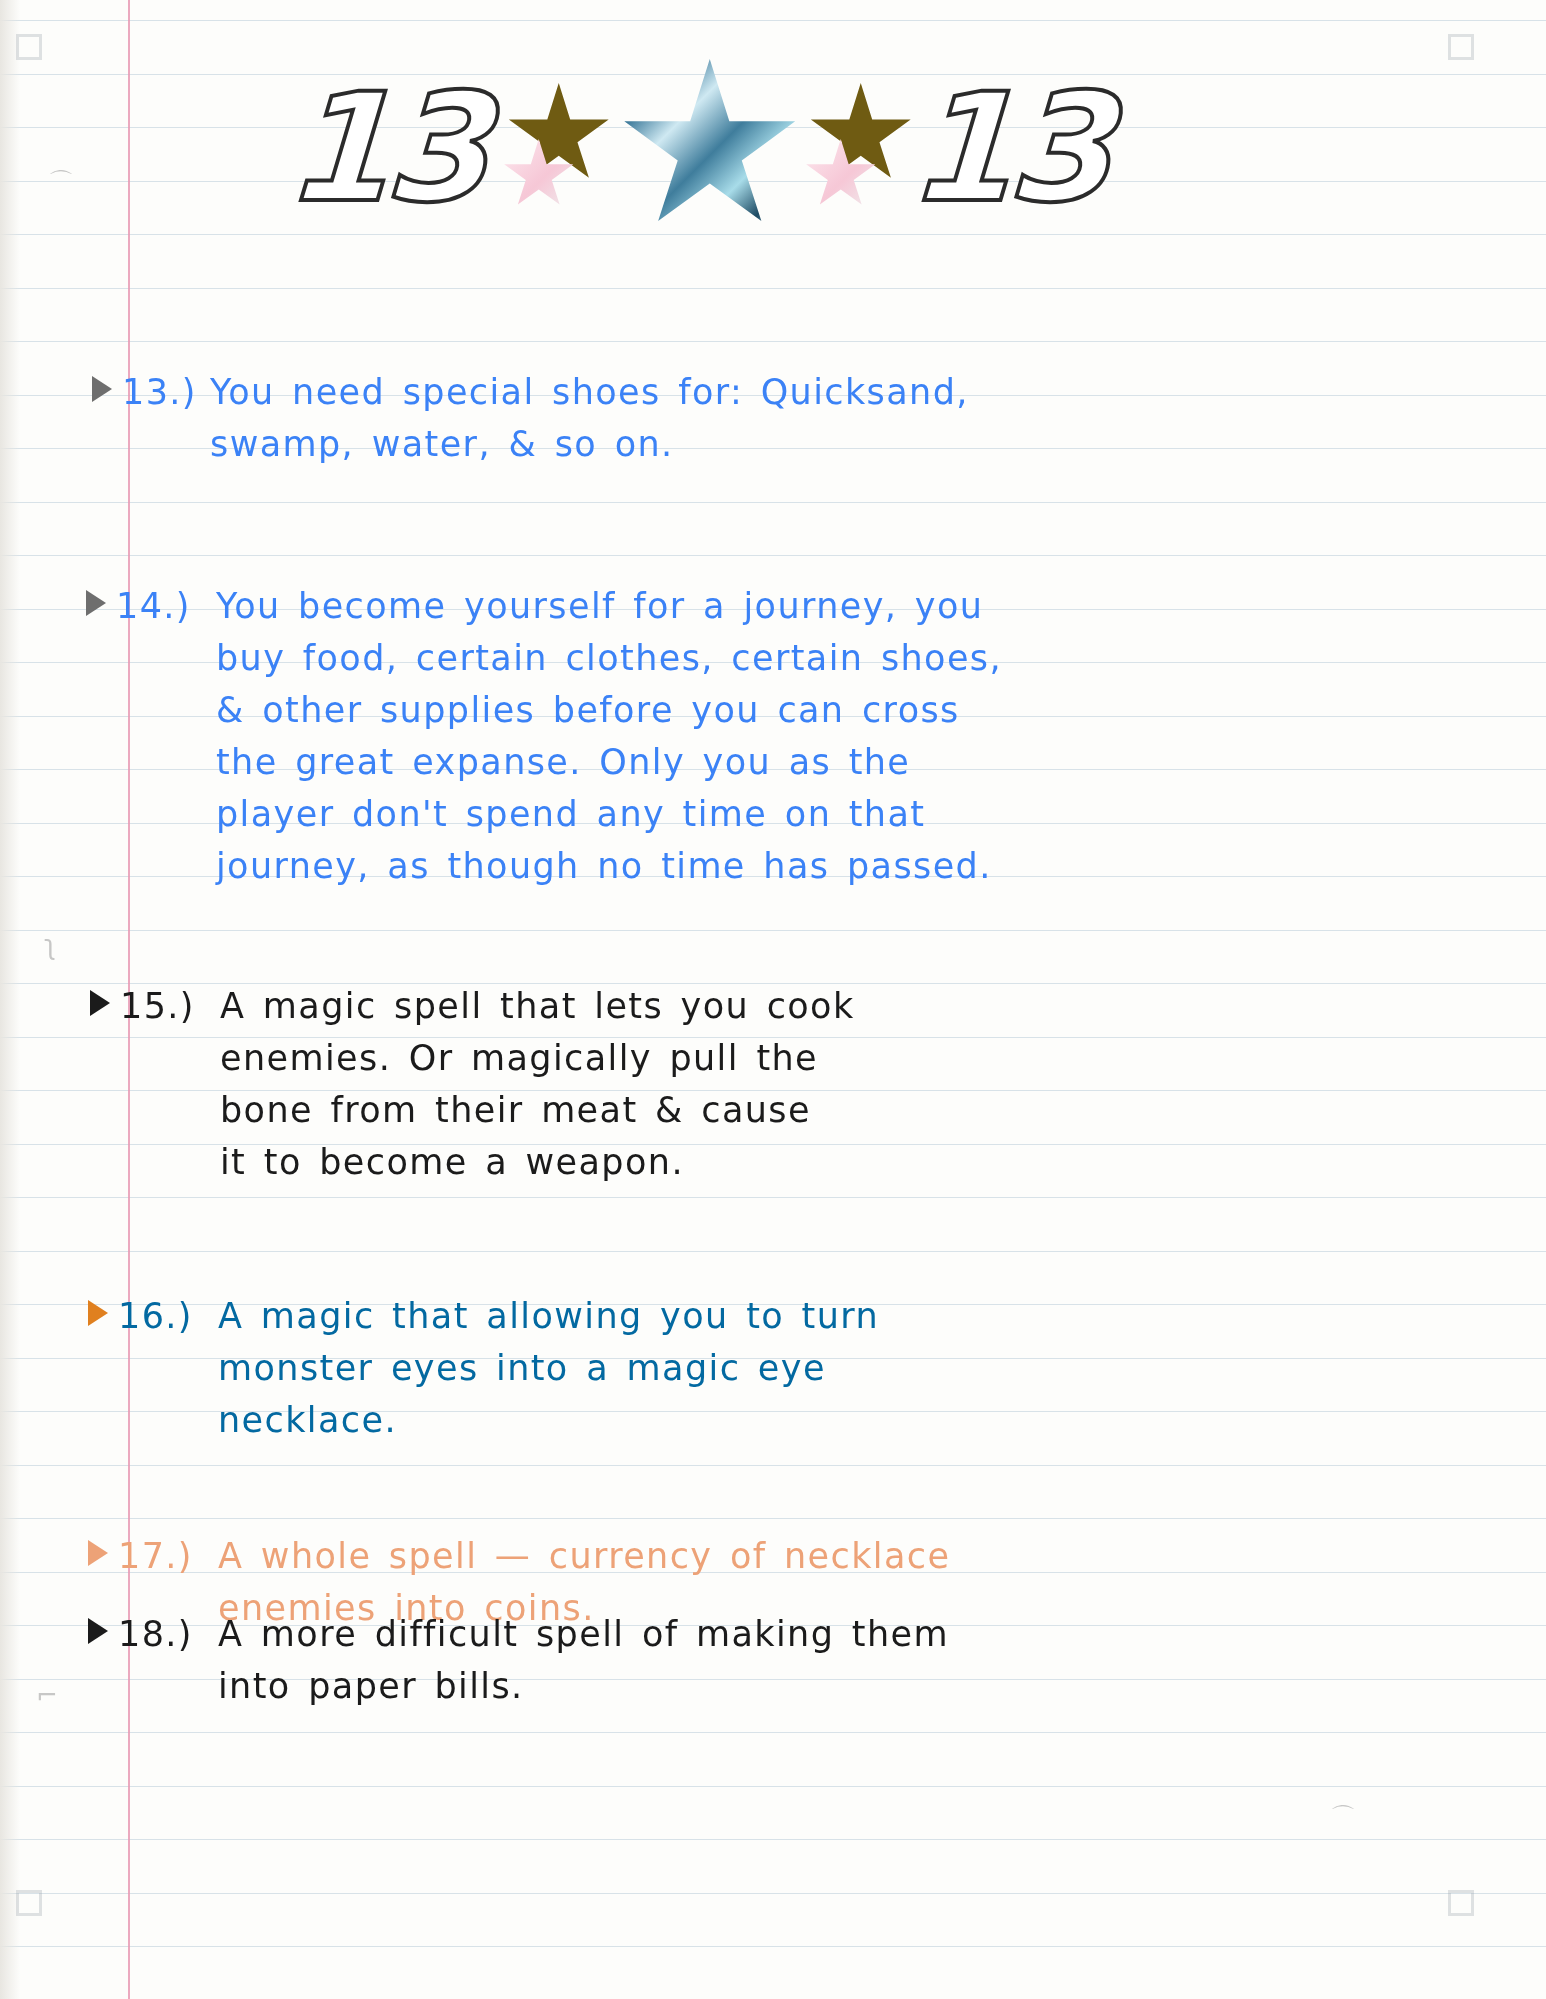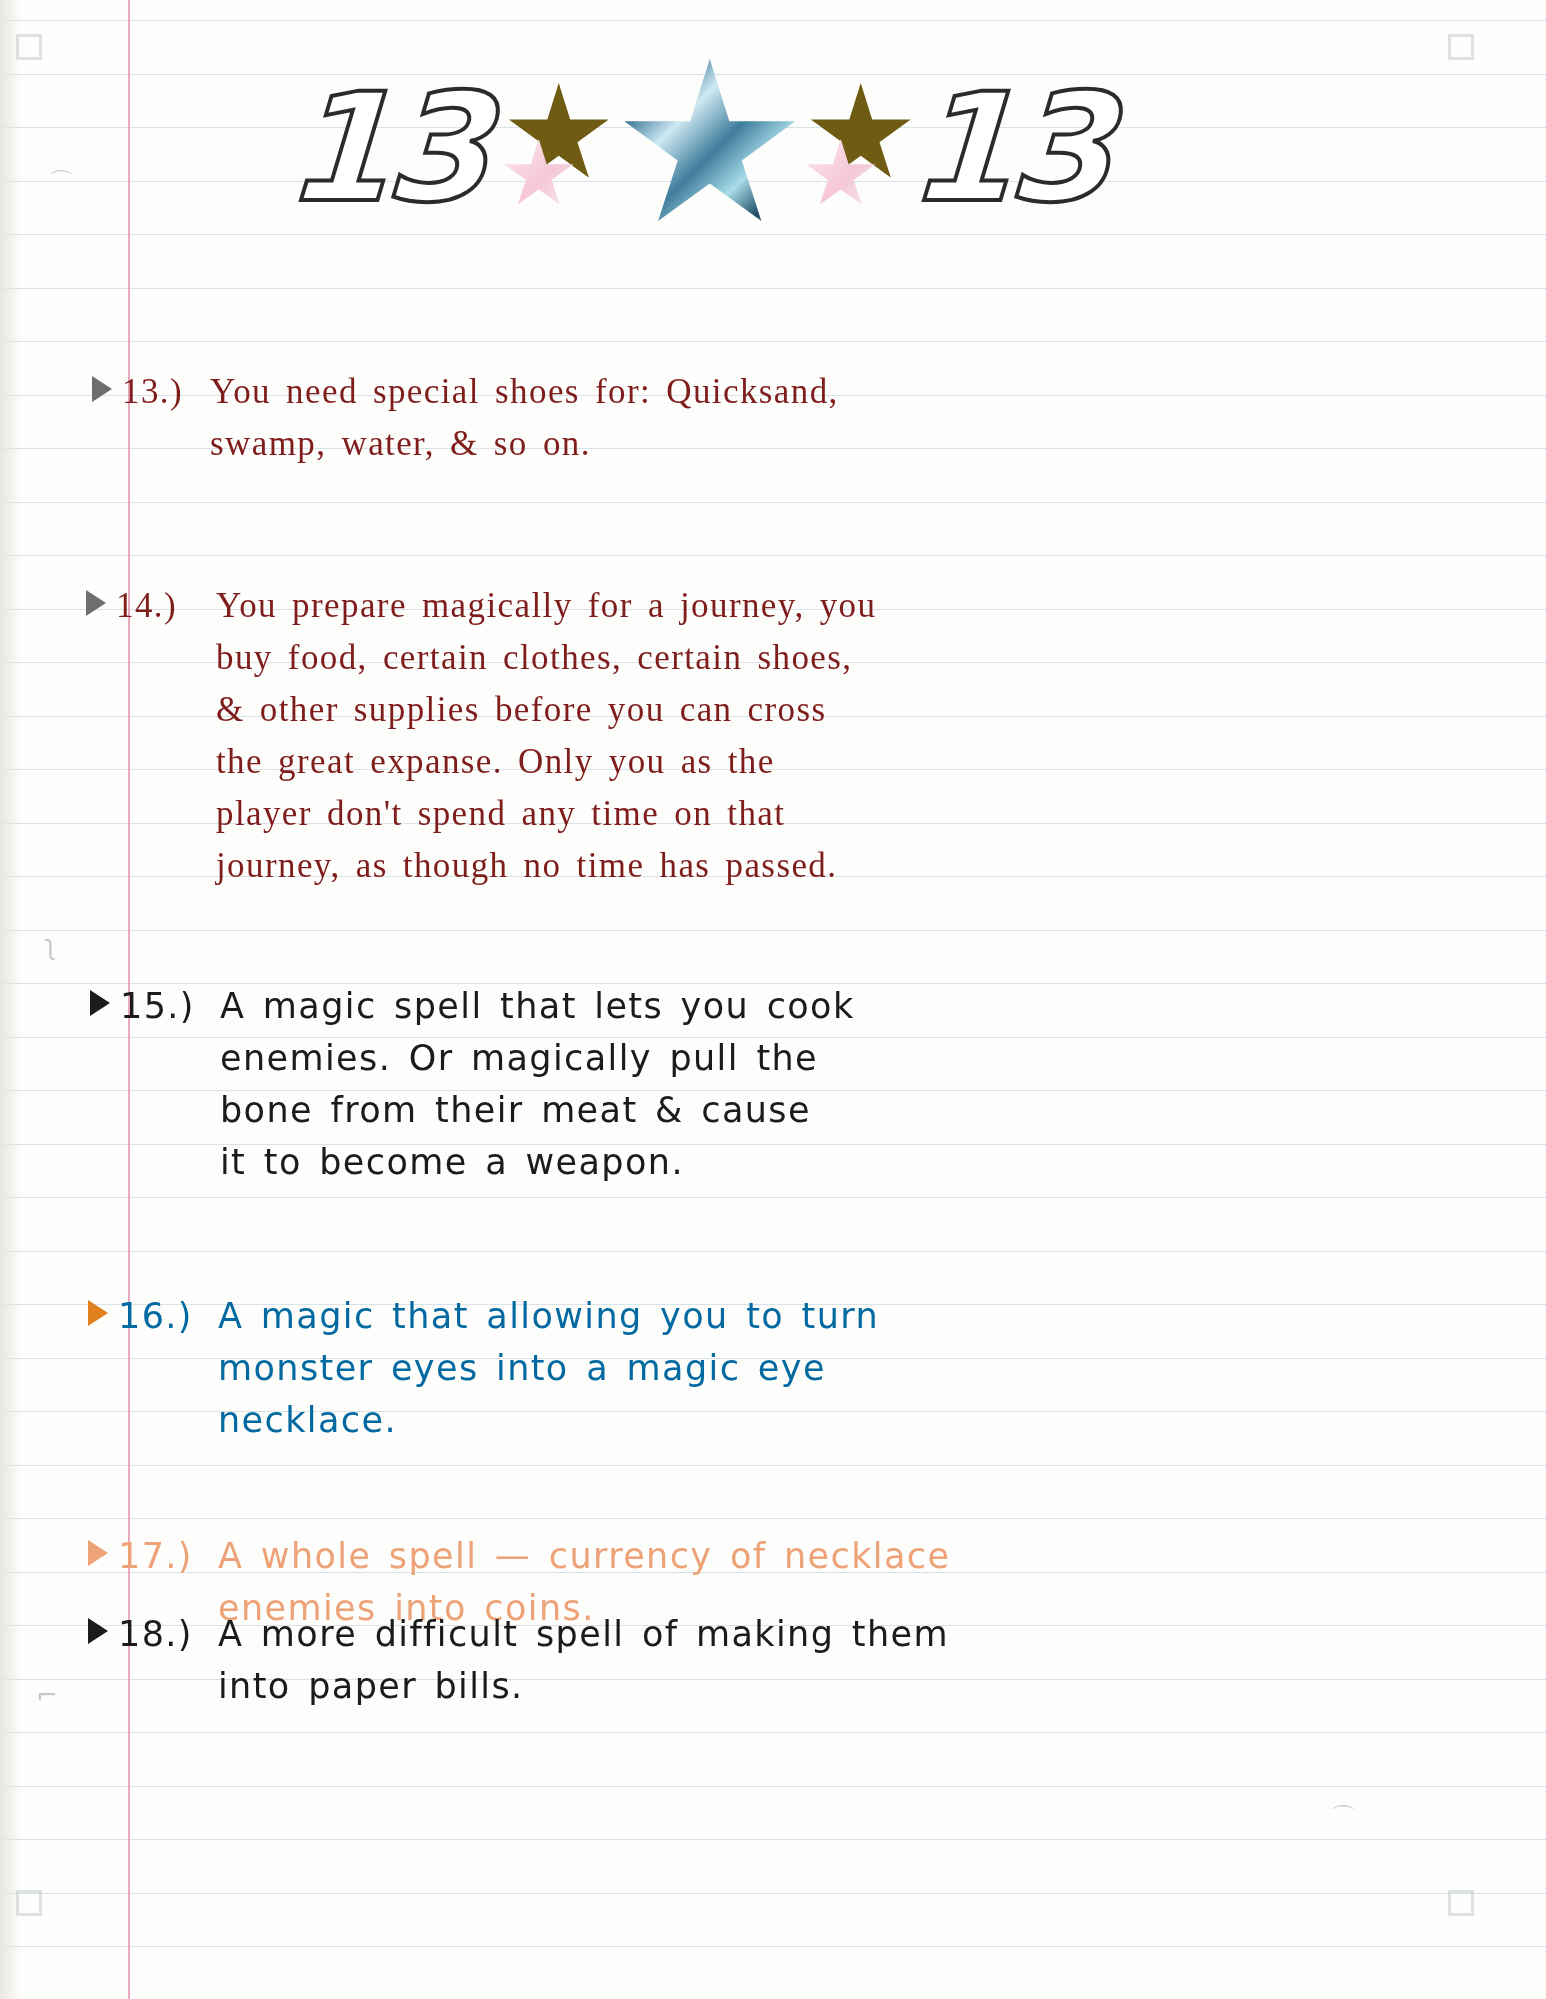--- a/index.html
+++ b/index.html
@@ -128,21 +128,21 @@
   }
   .txt { flex: 1 1 auto; }
 
   .hand {
     font-family: "DejaVu Sans", sans-serif;
     font-size: 35px;
     line-height: 52px;
     letter-spacing: 1.4px;
     word-spacing: 5px;
   }
-  .pencil  { color: #7f1d1d; font-family: Liberation Serif, serif; }
+  .pencil  { color: #3b82f6; }
   .pen     { color: #1b1b1b; }
   .orange  { color: #0369a1; }
   .peach   { color: #eda277; }
 
   .tri-pencil { border-left: 20px solid #6e6e6e; }
   .tri-pen    { border-left: 20px solid #1b1b1b; }
   .tri-orange { border-left: 20px solid #e0801f; }
   .tri-peach  { border-left: 20px solid #eda277; }
 
   .n13 { left: 92px;  top: 366px;  width: 1360px; }
@@ -237,21 +237,21 @@
       <span class="txt hand pencil">
         <div>You need special shoes for: Quicksand,</div>
         <div>swamp, water, &amp; so on.</div>
       </span>
     </div>
 
     <div class="note n14">
       <span class="tri tri-pencil"></span>
       <span class="num hand pencil">14.)</span>
       <span class="txt hand pencil">
-        <div>You prepare magically for a journey, you</div>
+        <div>You become yourself for a journey, you</div>
         <div>buy food, certain clothes, certain shoes,</div>
         <div>&amp; other supplies before you can cross</div>
         <div>the great expanse. Only you as the</div>
         <div>player don't spend any time on that</div>
         <div>journey, as though no time has passed.</div>
       </span>
     </div>
 
     <div class="note n15">
       <span class="tri tri-pen"></span>

